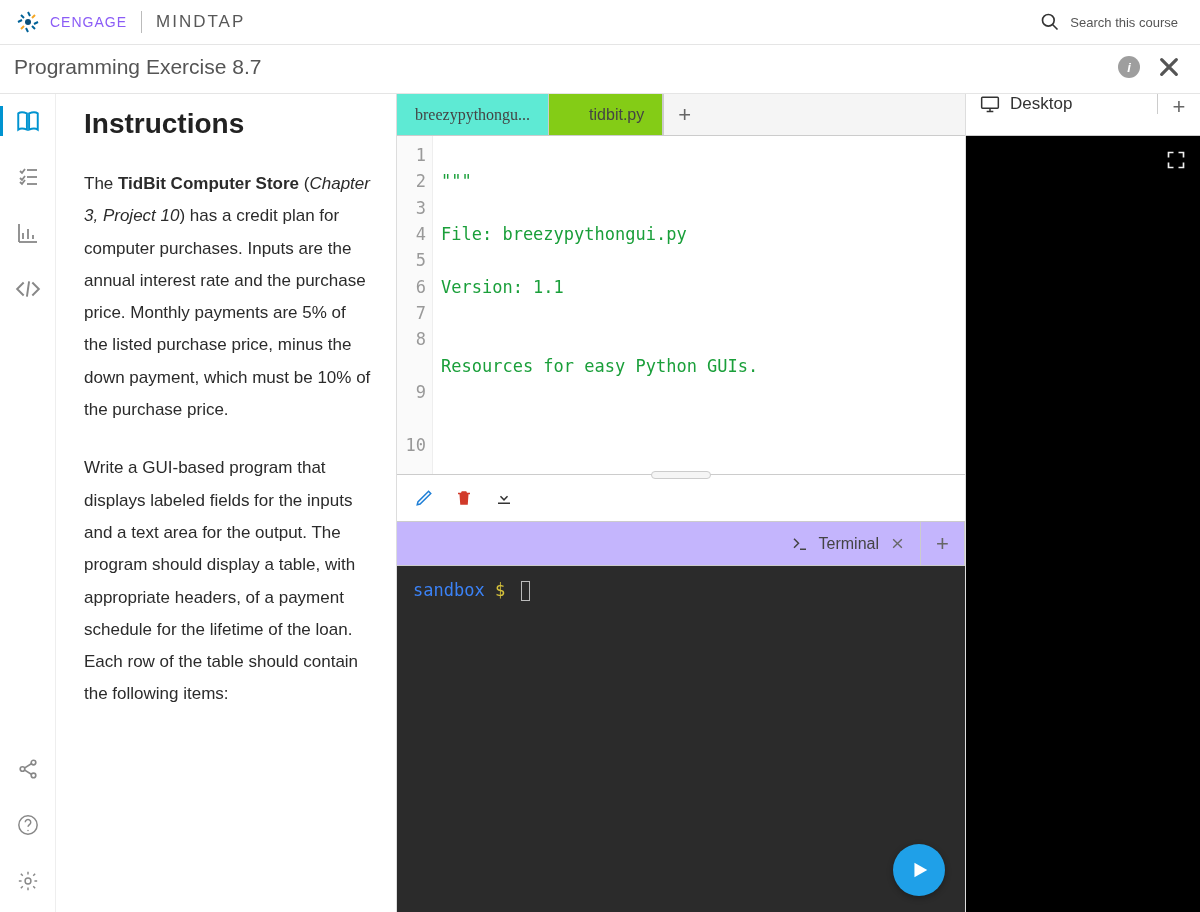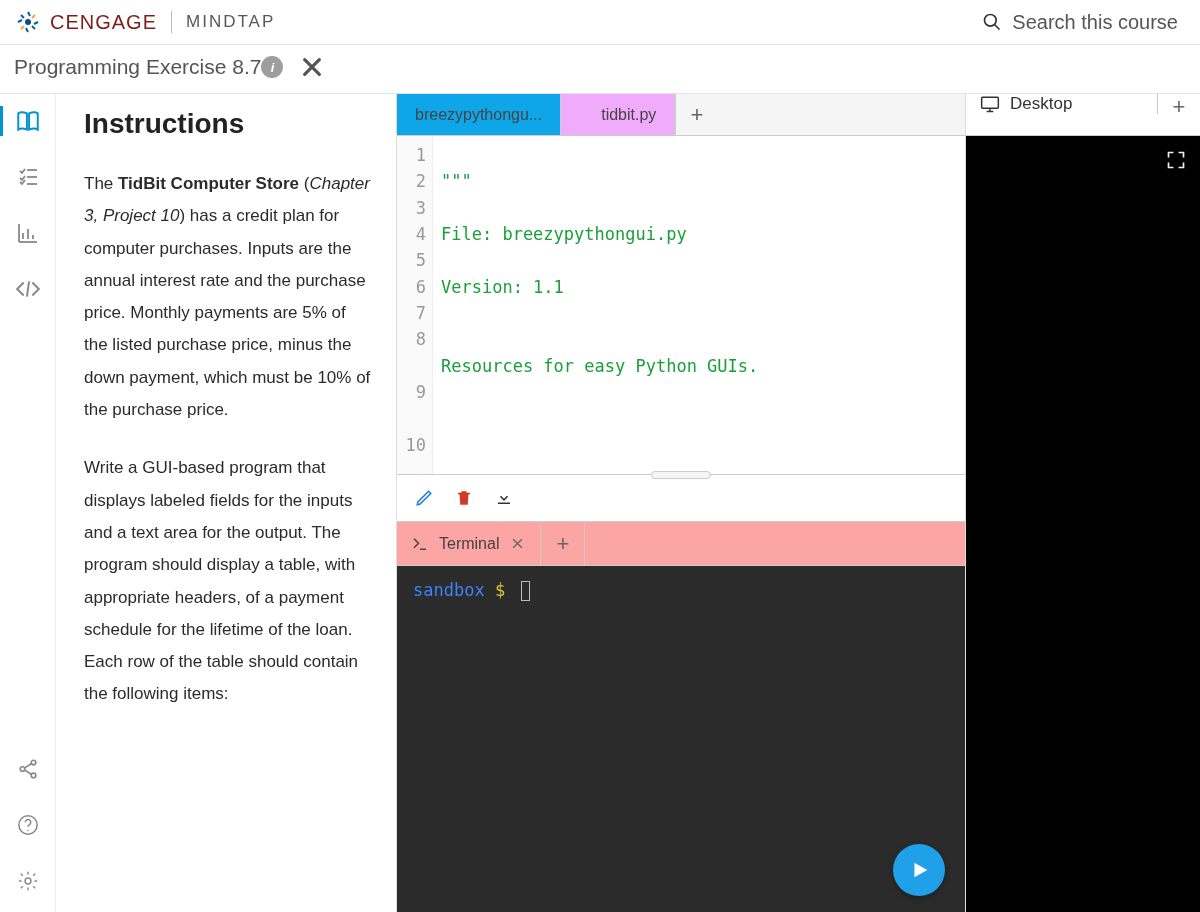--- a/index.html
+++ b/index.html
@@ -3,28 +3,28 @@
 <meta charset="utf-8">
 <style>
 * { box-sizing: border-box; margin: 0; padding: 0; }
 html, body { height: 100%; font-family: -apple-system, BlinkMacSystemFont, "Segoe UI", Arial, sans-serif; background: #fff; color: #333; }
 body { display: flex; flex-direction: column; width: 1200px; height: 912px; overflow: hidden; }
 
 
 .top-header { display: flex; align-items: center; justify-content: space-between; padding: 10px 22px 10px 16px; border-bottom: 1px solid #e5e5e5; }
 .brand { display: flex; align-items: center; gap: 10px; }
 .brand-logo { width: 24px; height: 24px; }
-.brand-text { font-size: 20px; letter-spacing: 1px; color: #7f1d1d; font-weight: 500; }
+.brand-text { font-size: 14px; letter-spacing: 1px; color: #8b5cf6; font-weight: 500; }
 .brand-divider { width: 1px; height: 22px; background: #bbb; margin: 0 4px; }
 .brand-sub { font-size: 17px; letter-spacing: 2px; color: #585858; font-weight: 400; }
-.search { display: flex; align-items: center; gap: 10px; color: #555; font-size: 20px; cursor: pointer; }
+.search { display: flex; align-items: center; gap: 10px; color: #555; font-size: 13px; cursor: pointer; }
 .search svg { width: 20px; height: 20px; }
 
 
-.sub-header { display: flex; align-items: center; padding: 10px 20px 14px 14px; }
+.sub-header { display: flex; align-items: center; justify-content: space-between; padding: 10px 20px 14px 14px; }
 .sub-header-title { font-size: 21px; color: #555; font-weight: 400; }
 .sub-header-icons { display: flex; align-items: center; gap: 18px; }
 .sub-header-icons .icon-btn { cursor: pointer; color: #777; }
 .info-circle { width: 22px; height: 22px; background:#9e9e9e; border-radius:50%; display:flex; align-items:center; justify-content:center; color:#fff; font-size:13px; font-weight:700; font-style: italic; }
 
 
 .main { flex: 1; display: flex; overflow: hidden; border-top: 1px solid #e5e5e5; }
 
 
 .icon-bar { width: 56px; border-right: 1px solid #eee; display: flex; flex-direction: column; align-items: center; padding-top: 10px; gap: 22px; color: #888; }
@@ -39,36 +39,36 @@
 .instructions-panel h1 { font-size: 28px; font-weight: 800; color: #222; margin-bottom: 28px; }
 .instr-body { font-size: 17px; line-height: 1.9; color: #2b2b2b; }
 .instr-body p { margin-bottom: 26px; }
 .instr-body strong { font-weight: 700; }
 .instr-body em { font-style: italic; }
 
 
 .editor-col { flex: 1; display:flex; flex-direction:column; border-left:1px solid #ddd; border-right:1px solid #ddd; min-width:0; }
 .file-tabs { display:flex; align-items:stretch; background:#f5f5f5; border-bottom:1px solid #ccc; height: 42px; }
 .file-tab { padding: 0 18px; display:flex; align-items:center; font-size:16px; color:#444; border-right:1px solid #ccc; cursor:pointer; white-space:nowrap; max-width: 172px; overflow:hidden; text-overflow: ellipsis; }
-.file-tab.active { background:#0ea5e9; border-top: 0; }
-.file-tab.inactive { background:#f0abfc;padding-left:40px; }
+.file-tab.active { background:#5eead4; border-top: 0; font-family: Liberation Serif, serif; }
+.file-tab.inactive { background:#84cc16;padding-left:40px; }
 .tab-add { width:42px; display:flex; align-items:center; justify-content:center; cursor:pointer; color:#666; font-size:22px; border-left:1px solid #ccc; }
 
 .code-editor { flex: 0 0 338px; display:flex; font-family: "Menlo","Consolas",monospace; font-size: 17px; overflow:hidden; background:#fff; }
 .gutter { width: 36px; text-align:right; padding: 6px 6px 6px 0; color:#999; background:#fafafa; border-right:1px solid #eee; line-height: 1.55; }
 .code-lines { flex:1; padding:6px 6px 6px 8px; color:#1a9f3a; white-space:pre; overflow:hidden; line-height: 1.55; }
 
 .editor-toolbar { height: 48px; border-top:1px solid #ccc; border-bottom:1px solid #ccc; display:flex; align-items:center; gap:22px; padding: 0 18px; position: relative; }
 .editor-toolbar .tb { cursor:pointer; }
 .tb-edit { color:#1f7fd6; }
 .tb-del { color:#d13a2a; }
 .tb-dl { color:#333; }
 .grip { position:absolute; left:50%; transform:translateX(-50%); top:-4px; width:60px; height:8px; border:1px solid #ccc; border-radius:4px; background:#f5f5f5; }
 
-.term-tabs { height: 44px; display:flex; align-items:stretch; border-bottom:1px solid #ccc; background:#fca5a5; }
+.term-tabs { height: 44px; display:flex; align-items:stretch; border-bottom:1px solid #ccc; background:#c4b5fd;justify-content:flex-end; }
 .term-tab { display:flex; align-items:center; gap:10px; padding:0 14px; border-right:1px solid #ccc; font-size:16px; color:#444; cursor:pointer; }
 .term-tab .close { color:#666; cursor:pointer; padding: 0 2px; }
 .term-add { width:44px; display:flex; align-items:center; justify-content:center; color:#666; font-size:22px; cursor:pointer; border-right:1px solid #ccc; }
 
 .terminal { flex:1; background:#2b2b2b; color:#ddd; font-family:"Menlo","Consolas",monospace; font-size:17px; padding:14px 16px; position:relative; }
 .terminal .prompt-host { color:#3b82f6; }
 .terminal .prompt-dollar { color:#d6c23b; }
 .terminal .cursor { display:inline-block; width:9px; height:20px; border:1px solid #bbb; margin-left:6px; vertical-align:middle; }
 .run-btn { position:absolute; right:20px; bottom:16px; width:52px; height:52px; border-radius:50%; background:#1fa0e8; display:flex; align-items:center; justify-content:center; cursor:pointer; box-shadow:0 2px 6px rgba(0,0,0,.3); }
 .run-btn svg { fill:#fff; }

